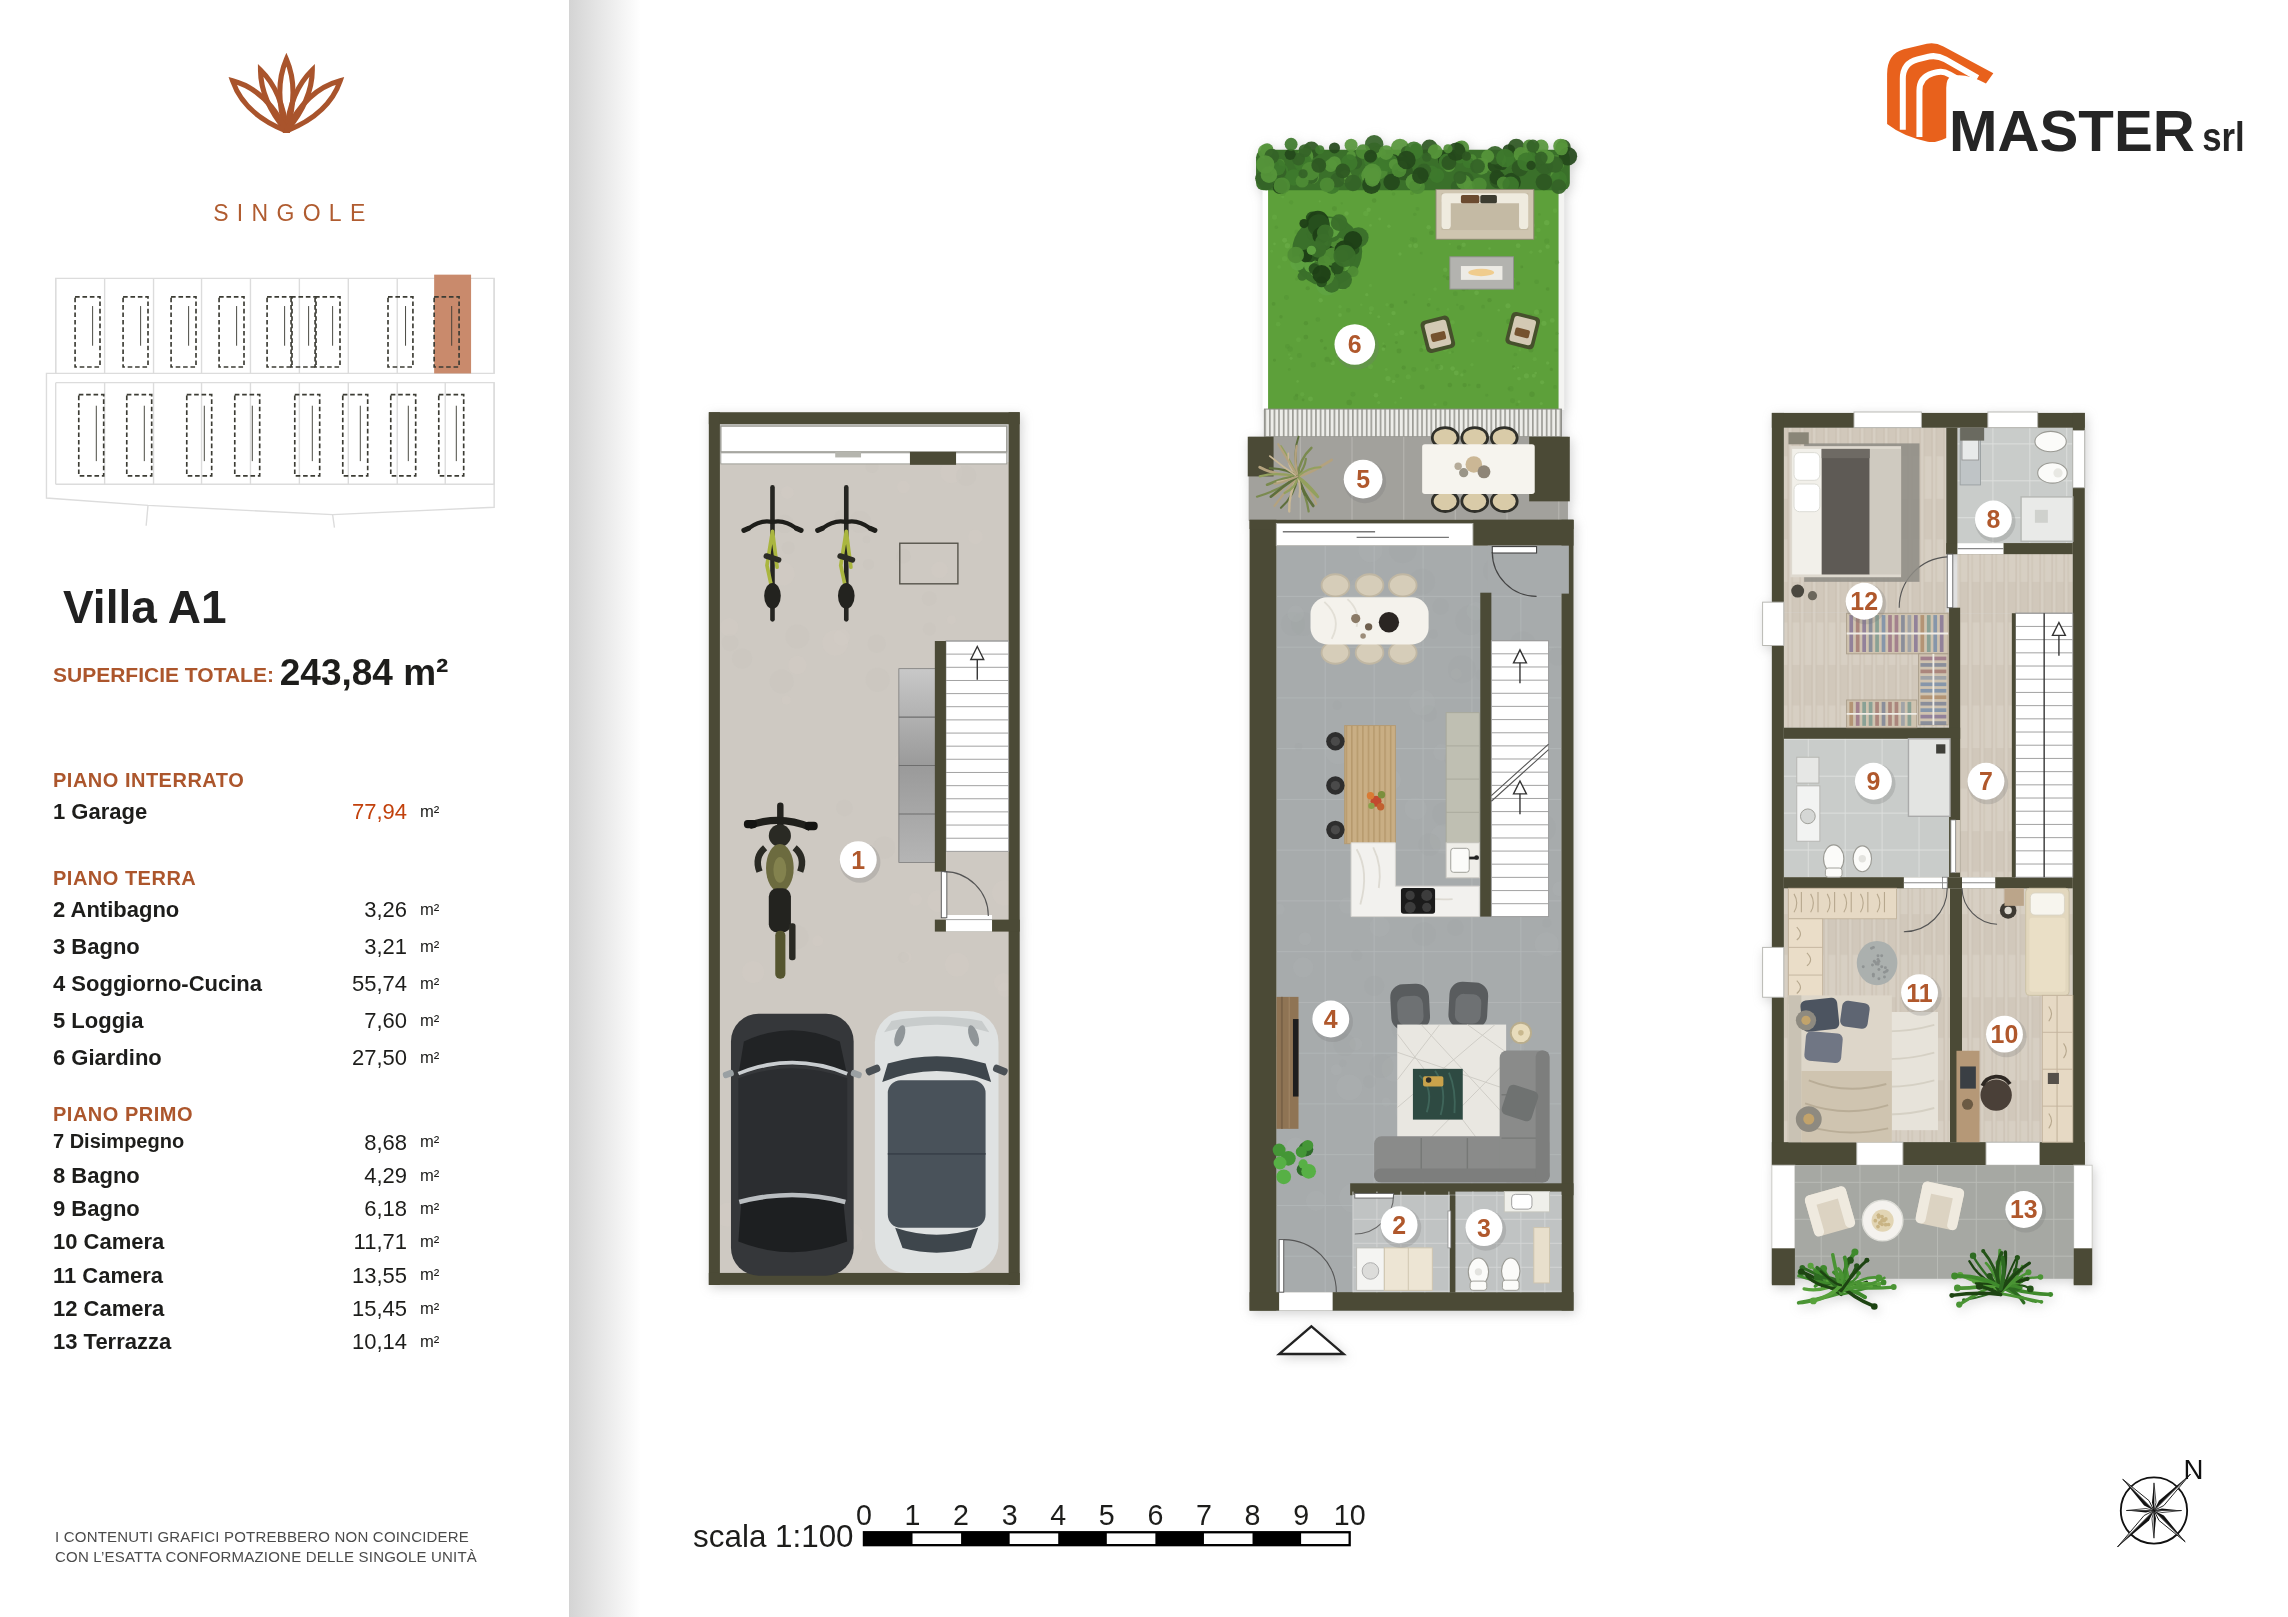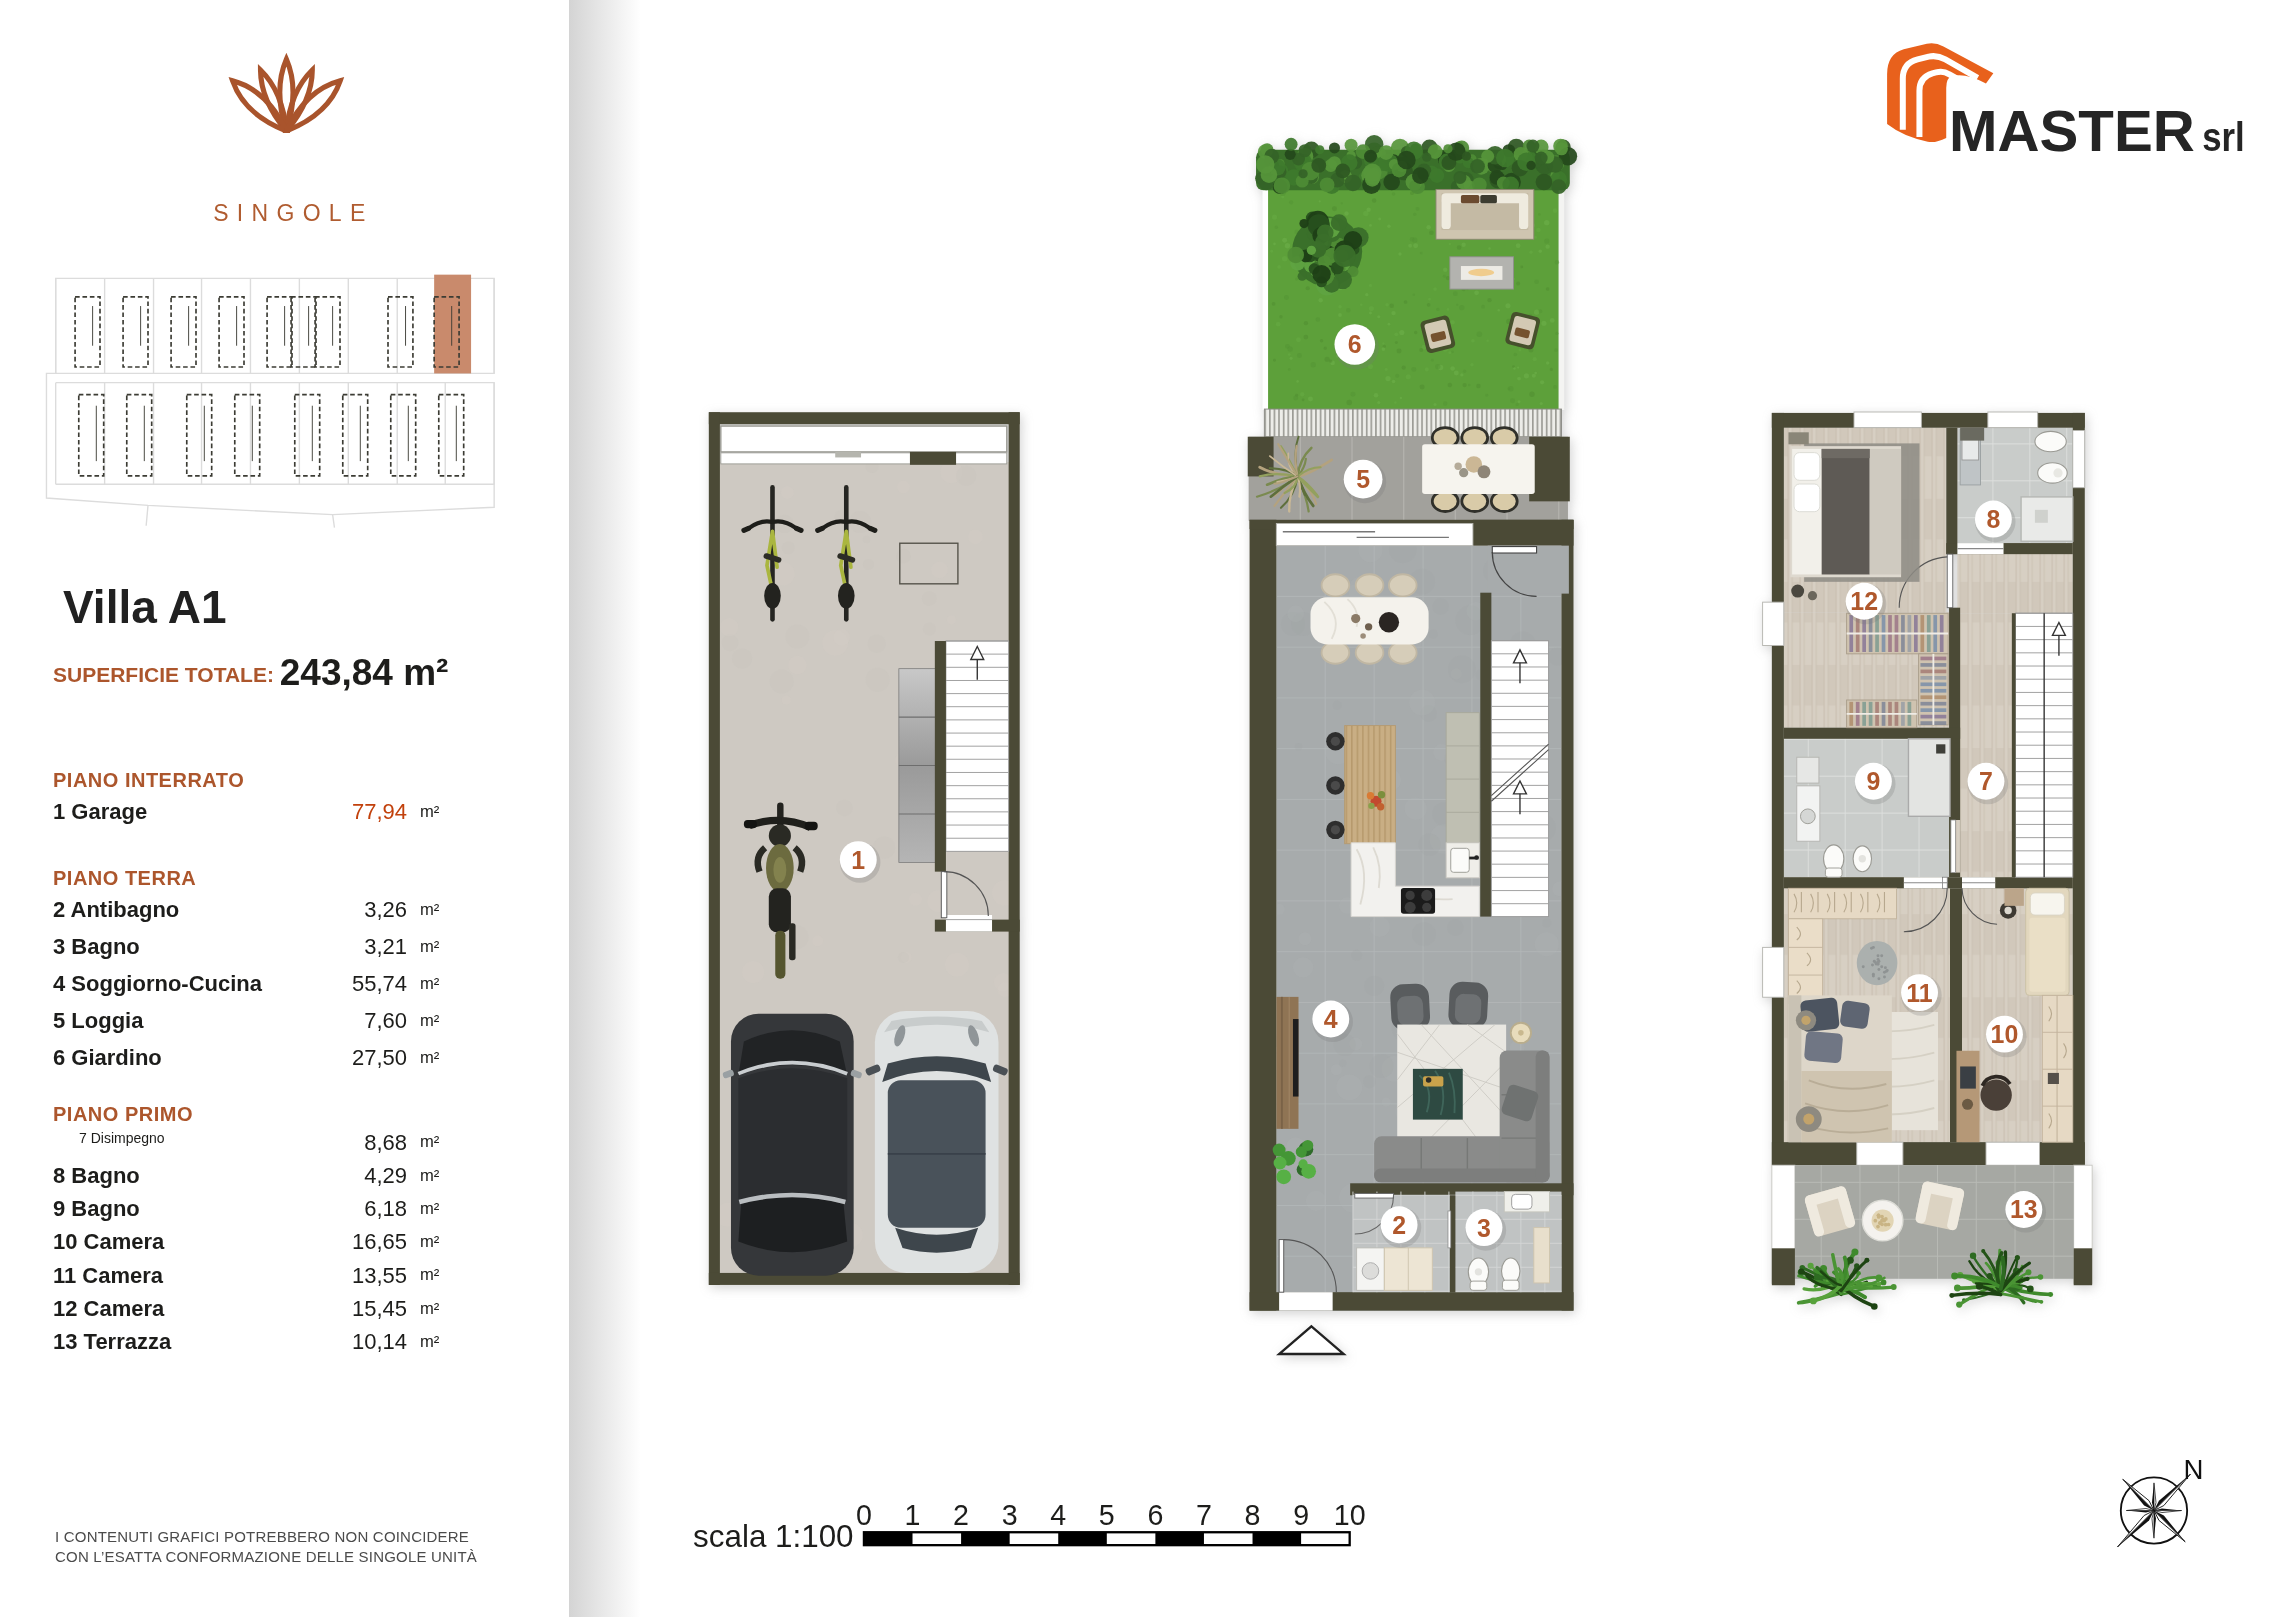--- a/index.html
+++ b/index.html
@@ -143,31 +143,31 @@
     <div class="abs" style="left:222px;top:971px;width:185px;text-align:right;font-size:22px;color:#1d1d1b;">55,74</div>
     <div class="abs" style="left:420px;top:974px;font-size:16.6px;color:#1d1d1b;">m²</div>
 <div class="abs" style="left:53px;top:1008px;font-size:22px;font-weight:bold;color:#1d1d1b;">5 Loggia</div>
     <div class="abs" style="left:222px;top:1008px;width:185px;text-align:right;font-size:22px;color:#1d1d1b;">7,60</div>
     <div class="abs" style="left:420px;top:1011px;font-size:16.6px;color:#1d1d1b;">m²</div>
 <div class="abs" style="left:53px;top:1045px;font-size:22px;font-weight:bold;color:#1d1d1b;">6 Giardino</div>
     <div class="abs" style="left:222px;top:1045px;width:185px;text-align:right;font-size:22px;color:#1d1d1b;">27,50</div>
     <div class="abs" style="left:420px;top:1048px;font-size:16.6px;color:#1d1d1b;">m²</div>
 
 <div class="abs" style="left:53px;top:1103px;font-size:20px;font-weight:bold;color:#AC562C;letter-spacing:0.5px;">PIANO PRIMO</div>
-<div class="abs" style="left:53px;top:1130px;font-size:14px;font-weight:normal;color:#1d1d1b;margin-left:26px;">7 Disimpegno</div>
+<div class="abs" style="left:53px;top:1130px;font-size:20px;font-weight:bold;color:#1d1d1b;">7 Disimpegno</div>
     <div class="abs" style="left:222px;top:1130px;width:185px;text-align:right;font-size:22px;color:#1d1d1b;">8,68</div>
     <div class="abs" style="left:420px;top:1132px;font-size:16.6px;color:#1d1d1b;">m²</div>
 <div class="abs" style="left:53px;top:1163px;font-size:22px;font-weight:bold;color:#1d1d1b;">8 Bagno</div>
     <div class="abs" style="left:222px;top:1163px;width:185px;text-align:right;font-size:22px;color:#1d1d1b;">4,29</div>
     <div class="abs" style="left:420px;top:1166px;font-size:16.6px;color:#1d1d1b;">m²</div>
 <div class="abs" style="left:53px;top:1196px;font-size:22px;font-weight:bold;color:#1d1d1b;">9 Bagno</div>
     <div class="abs" style="left:222px;top:1196px;width:185px;text-align:right;font-size:22px;color:#1d1d1b;">6,18</div>
     <div class="abs" style="left:420px;top:1199px;font-size:16.6px;color:#1d1d1b;">m²</div>
 <div class="abs" style="left:53px;top:1229px;font-size:22px;font-weight:bold;color:#1d1d1b;">10 Camera</div>
-    <div class="abs" style="left:222px;top:1229px;width:185px;text-align:right;font-size:22px;color:#1d1d1b;">16,65</div>
+    <div class="abs" style="left:222px;top:1229px;width:185px;text-align:right;font-size:22px;color:#1d1d1b;">11,71</div>
     <div class="abs" style="left:420px;top:1232px;font-size:16.6px;color:#1d1d1b;">m²</div>
 <div class="abs" style="left:53px;top:1263px;font-size:22px;font-weight:bold;color:#1d1d1b;">11 Camera</div>
     <div class="abs" style="left:222px;top:1263px;width:185px;text-align:right;font-size:22px;color:#1d1d1b;">13,55</div>
     <div class="abs" style="left:420px;top:1265px;font-size:16.6px;color:#1d1d1b;">m²</div>
 <div class="abs" style="left:53px;top:1296px;font-size:22px;font-weight:bold;color:#1d1d1b;">12 Camera</div>
     <div class="abs" style="left:222px;top:1296px;width:185px;text-align:right;font-size:22px;color:#1d1d1b;">15,45</div>
     <div class="abs" style="left:420px;top:1299px;font-size:16.6px;color:#1d1d1b;">m²</div>
 <div class="abs" style="left:53px;top:1329px;font-size:22px;font-weight:bold;color:#1d1d1b;">13 Terrazza</div>
     <div class="abs" style="left:222px;top:1329px;width:185px;text-align:right;font-size:22px;color:#1d1d1b;">10,14</div>
     <div class="abs" style="left:420px;top:1332px;font-size:16.6px;color:#1d1d1b;">m²</div>

